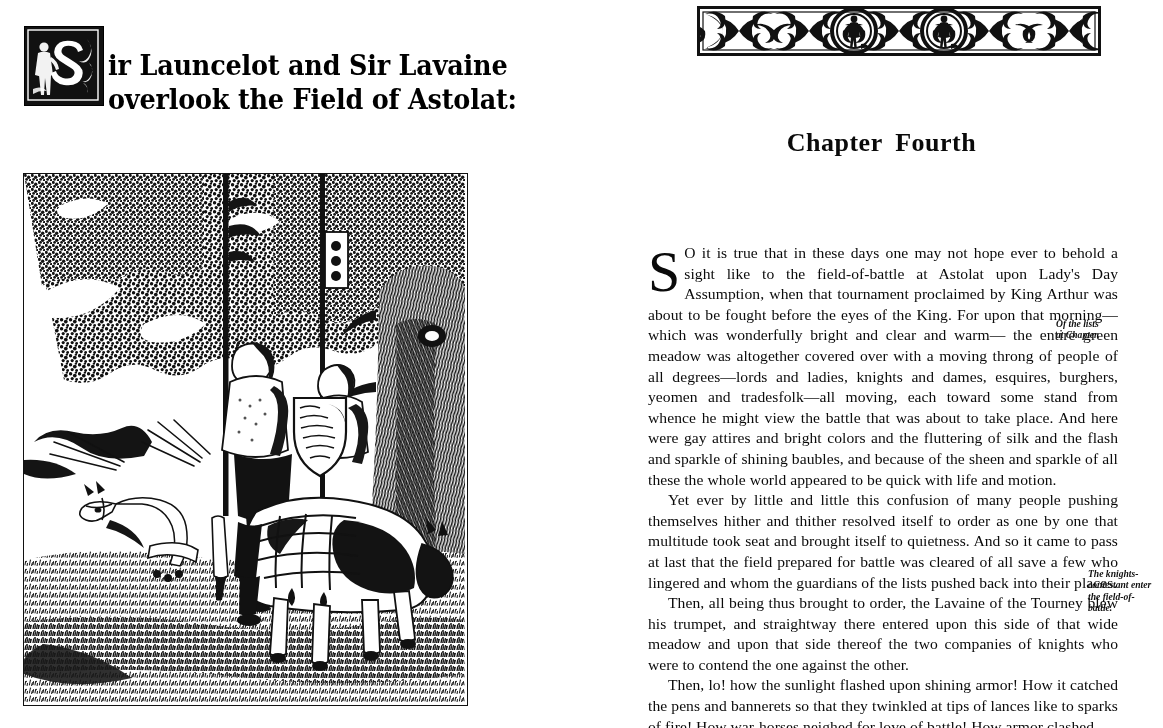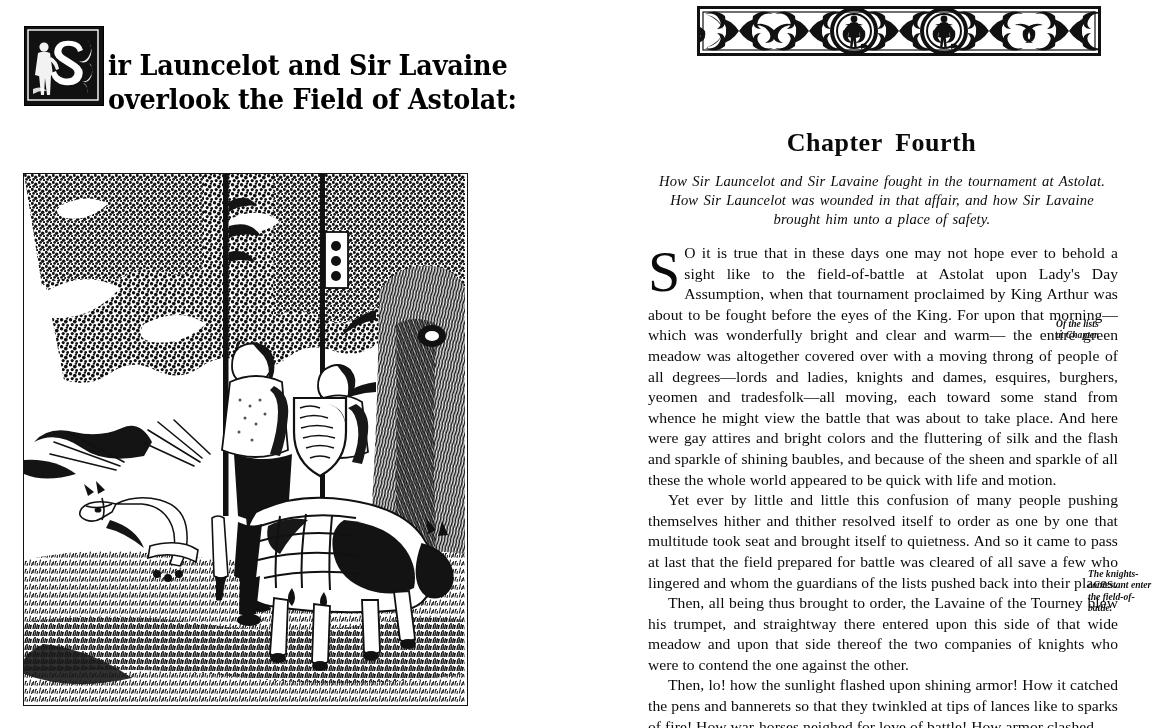--- a/index.html
+++ b/index.html
@@ -456,21 +456,20 @@
           <use href="#medallion"></use>
         </g>
       <g transform="translate(247,0)">
           <use href="#medallion"></use>
         </g>
     </svg>
   </div>
 
   <div id="chapter-title">Chapter Fourth</div>
 
-  <div id="chapter-argument">How Sir Launcelot and Sir Lavaine fought in the tournament at Astolat.  How Sir Launcelot was wounded in that affair, and how Sir Lavaine brought him unto a place of safety.</div>
 
   <div id="body-column">
     <p id="para-1"><span id="drop-cap">S</span><span>O it is true that in these days one may not hope ever to behold a sight like to the field-of-battle at Astolat upon Lady's Day Assumption, when that tournament proclaimed by King Arthur was about to be fought before the eyes of the King.  For upon that morning—which was wonderfully bright and clear and warm— the entire green meadow was altogether covered over with a moving throng of people of all degrees—lords and ladies, knights and dames, esquires, burghers, yeomen and tradesfolk—all moving, each toward some stand from whence he might view the battle that was about to take place.  And here were gay attires and bright colors and the fluttering of silk and the flash and sparkle of shining baubles, and because of the sheen and sparkle of all these the whole world appeared to be quick with life and motion.</span></p>
     <p class="para-indent"><span>Yet ever by little and little this confusion of many people pushing themselves hither and thither resolved itself to order as one by one that multitude took seat and brought itself to quietness.  And so it came to pass at last that the field prepared for battle was cleared of all save a few who lingered and whom the guardians of the lists pushed back into their places.</span></p>
     <p class="para-indent"><span>Then, all being thus brought to order, the Lavaine of the Tourney blew his trumpet, and straightway there entered upon this side of that wide meadow and upon that side thereof the two companies of knights who were to contend the one against the other.</span></p>
     <p class="para-indent"><span>Then, lo! how the sunlight flashed upon shining armor!  How it catched the pens and bannerets so that they twinkled at tips of lances like to sparks of fire!  How war-horses neighed for love of battle!  How armor clashed</span></p>
   </div>
 </div>
 
 <div class="margin-note" id="margin-note-1">Of the lists

